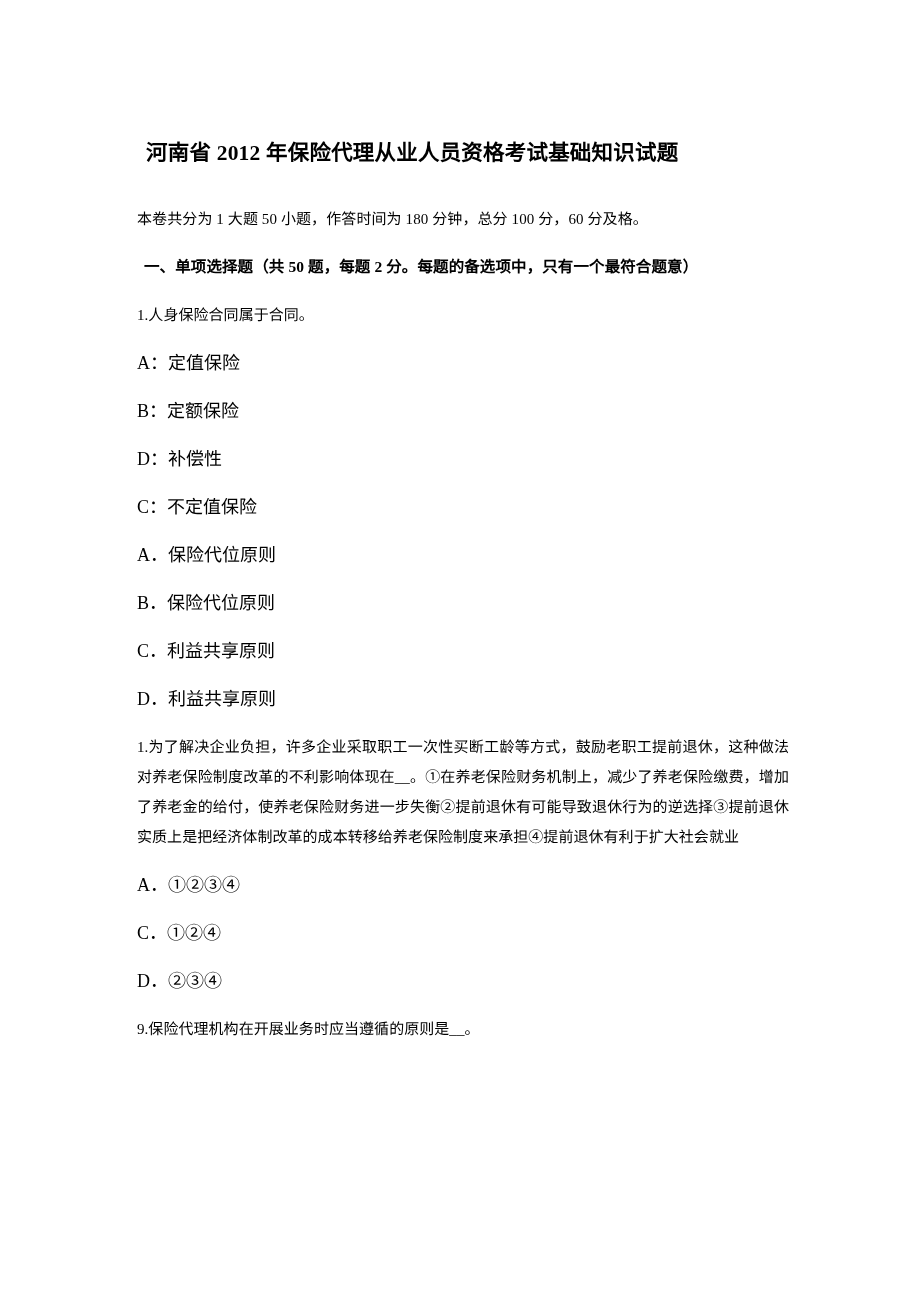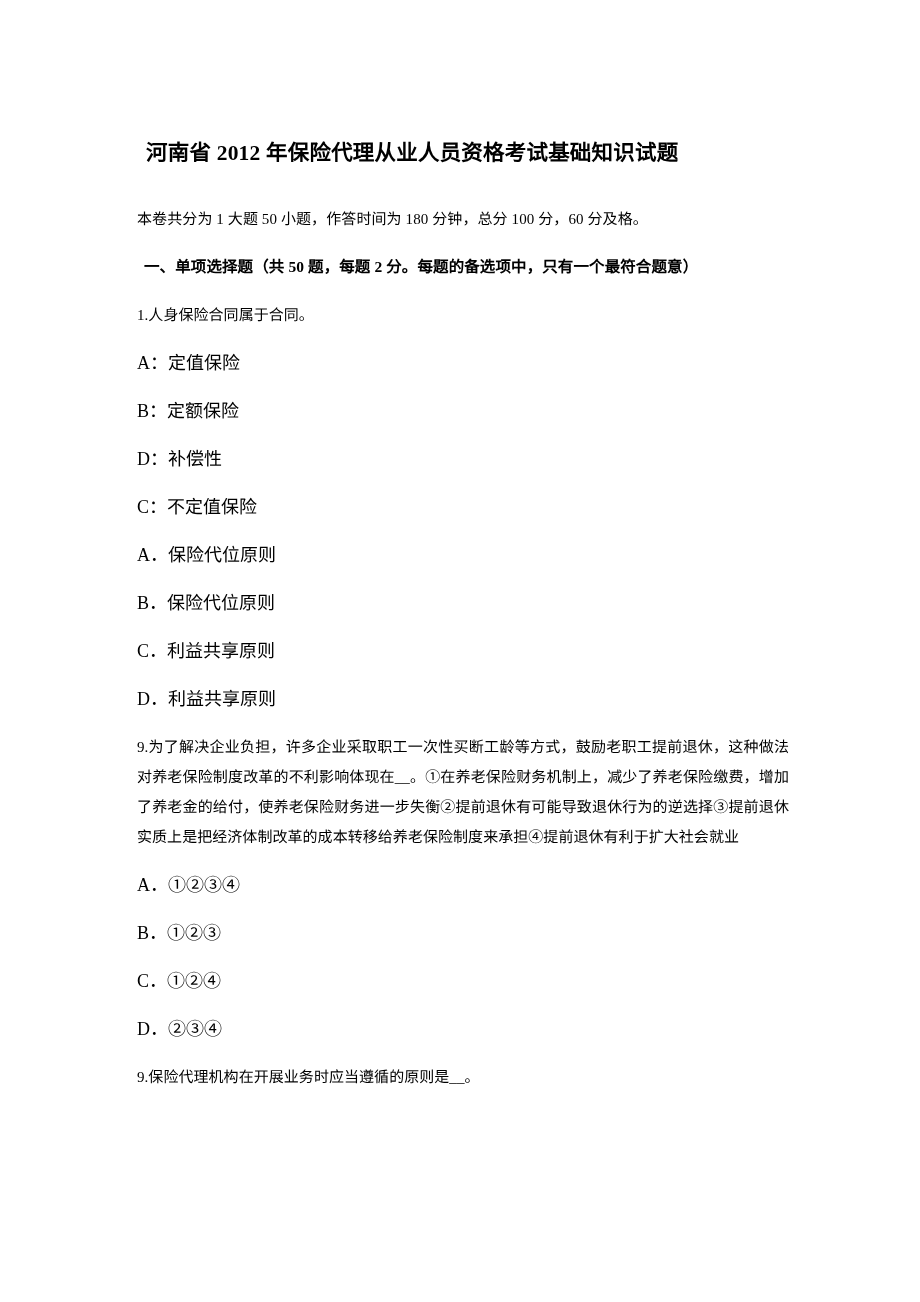--- a/index.html
+++ b/index.html
@@ -134,27 +134,24 @@
         <li class="option">
           <span class="option-label">C．</span><span class="option-text">利益共享原则</span>
         </li>
         <li class="option">
           <span class="option-label">D．</span><span class="option-text">利益共享原则</span>
         </li>
       </ul>
     </div>
 
     <div class="question">
-      <p class="question-text">9.为了解决企业负担，许多企业采取职工一次性买断工龄等方式，鼓励老职工提前退休，这种做法对养老保险制度改革的不利影响体现在__。①在养老保险财务机制上，减少了养老保险缴费，增加了养老金的给付，使养老保险财务进一步失衡②提前退休有可能导致退休行为的逆选择③提前退休实质上是把经济体制改革的成本转移给养老保险制度来承担④提前退休有利于扩大社会就业</p>
+      <p class="question-text">1.为了解决企业负担，许多企业采取职工一次性买断工龄等方式，鼓励老职工提前退休，这种做法对养老保险制度改革的不利影响体现在__。①在养老保险财务机制上，减少了养老保险缴费，增加了养老金的给付，使养老保险财务进一步失衡②提前退休有可能导致退休行为的逆选择③提前退休实质上是把经济体制改革的成本转移给养老保险制度来承担④提前退休有利于扩大社会就业</p>
       <ul class="options">
         <li class="option">
           <span class="option-label">A．</span><span class="option-text">①②③④</span>
-        </li>
-        <li class="option">
-          <span class="option-label">B．</span><span class="option-text">①②③</span>
         </li>
         <li class="option">
           <span class="option-label">C．</span><span class="option-text">①②④</span>
         </li>
         <li class="option">
           <span class="option-label">D．</span><span class="option-text">②③④</span>
         </li>
       </ul>
     </div>
 

